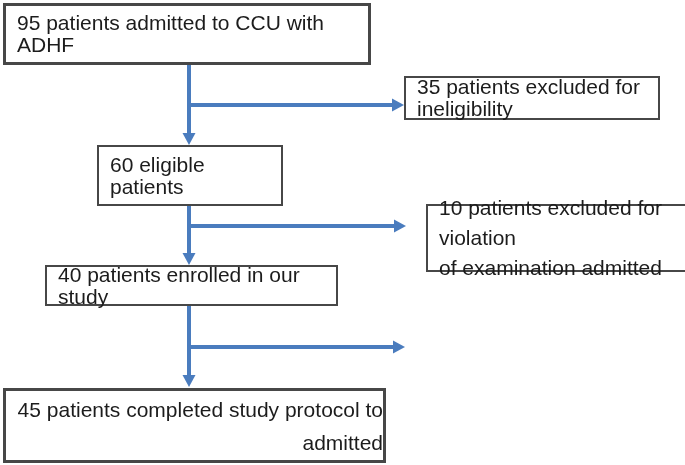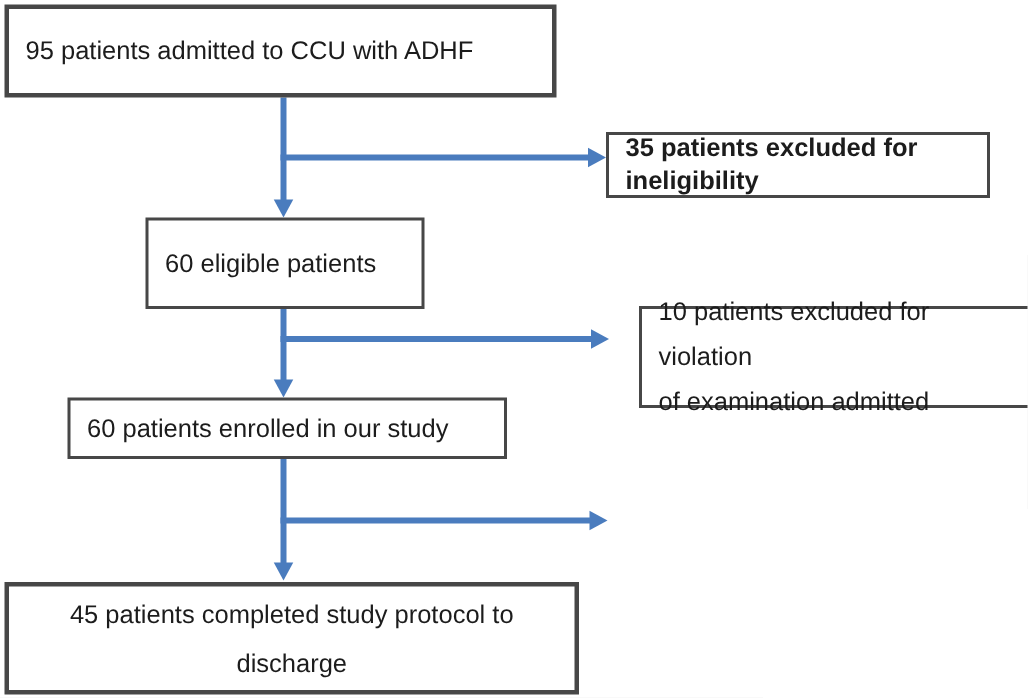--- a/index.html
+++ b/index.html
@@ -19,37 +19,37 @@
     height: 465px;
     background: var(--background);
     overflow: hidden;
   }
   .node {
     position: absolute;
     box-sizing: border-box;
     background: var(--background);
     border: 2px solid var(--border);
     color: var(--text);
-    font-size: 17px;
+    font-size: 21px;
     display: flex;
     flex-direction: column;
     justify-content: center;
     line-height: 22px;
   }
   .node.thick { border-width: 3px; }
   .node.pad-left { padding-left: 11px; padding-right: 4px; }
   .node.center { text-align: center; }
 
   #node-admitted            { left: 3px;   top: 3px;   width: 368px; height: 62px; }
-  #node-ineligible          { left: 404px; top: 88px;  width: 256px; height: 44px; font-weight: bold; }
+  #node-ineligible          { left: 404px; top: 76px;  width: 256px; height: 44px; }
   #node-eligible            { left: 97px;  top: 145px; width: 186px; height: 61px; }
   #node-protocol-violation  { left: 426px; top: 190px; width: 262px; height: 68px; line-height: 30px; margin-top: 14px; }
   #node-enrolled            { left: 45px;  top: 265px; width: 293px; height: 41px; }
   #node-died                { left: 405px; top: 327px; width: 251px; height: 42px; }
-  #node-completed           { left: 3px;   top: 388px; width: 383px; height: 75px; line-height: 33px; }
+  #node-completed           { left: 3px;   top: 388px; width: 383px; height: 75px; line-height: 33px; text-align: right; }
 
   .line-span { display: block; }
 
   #arrow-layer {
     position: absolute;
     left: 0; top: 0;
     width: 685px;
     height: 465px;
     pointer-events: none;
   }
@@ -105,22 +105,22 @@
   <div class="node pad-left" id="node-eligible">
     <span class="line-span">60 eligible patients</span>
   </div>
 
   <div class="node pad-left" id="node-protocol-violation">
     <span class="line-span">10 patients excluded for violation</span>
     <span class="line-span">of examination admitted</span>
   </div>
 
   <div class="node pad-left" id="node-enrolled">
-    <span class="line-span">60 patients enrolled in our study</span>
+    <span class="line-span">40 patients enrolled in our study</span>
   </div>
 
 
   <div class="node thick center" id="node-completed">
     <span class="line-span">45 patients completed study protocol to</span>
-    <span class="line-span">discharge</span>
+    <span class="line-span">admitted</span>
   </div>
 
 </div>
 
 </body></html>

